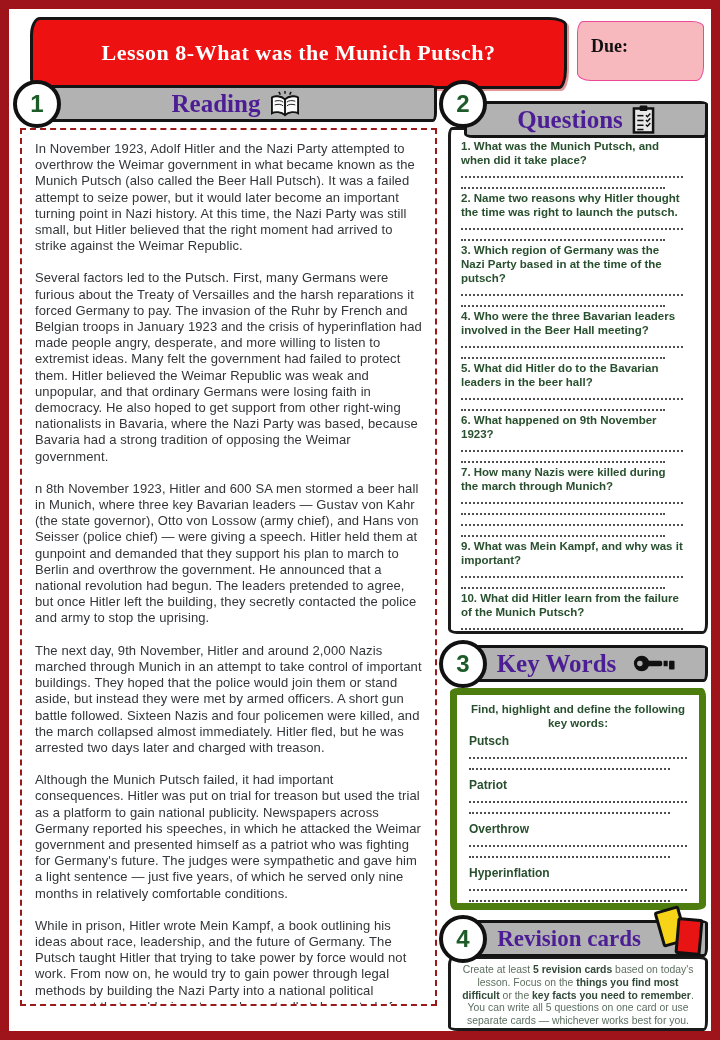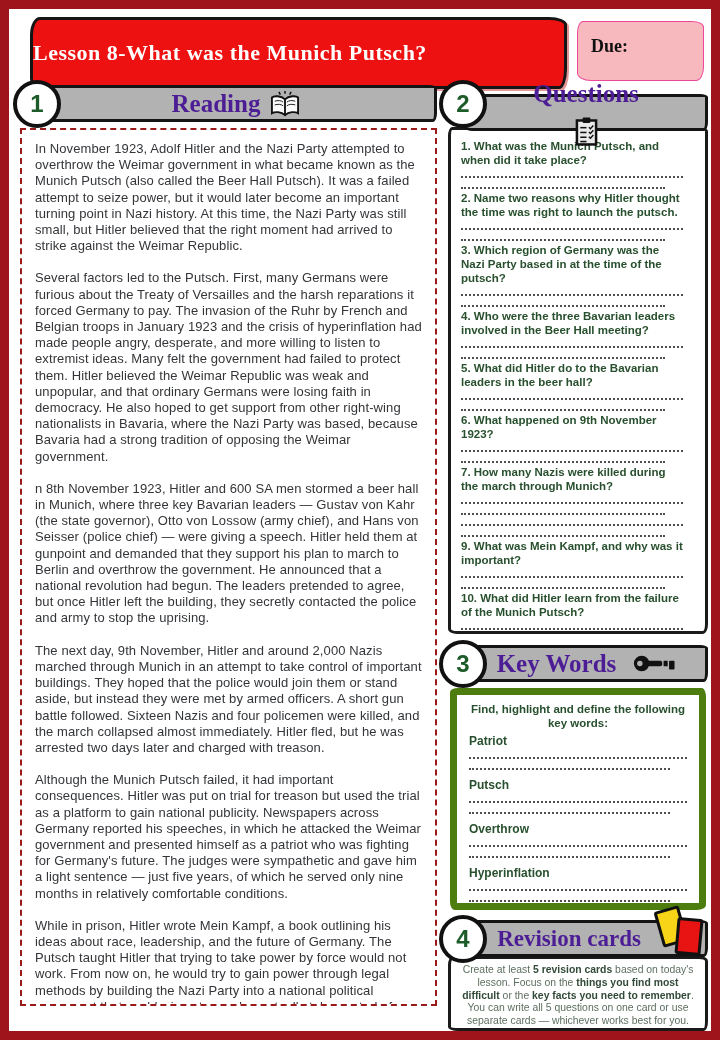--- a/index.html
+++ b/index.html
@@ -12,21 +12,21 @@
     border: 9px solid #9f141a;
     font-family: "Liberation Sans", sans-serif;
     overflow: hidden;
   }
   
   .banner {
     position: absolute; left: 21px; top: 8px; width: 537px; height: 72px;
     background: #ee1111;
     border: 3px solid #151515;
     border-radius: 10px 18px 8px 20px / 18px 8px 20px 10px;
-    display: flex; align-items: center; justify-content: flex-start;
+    display: flex; align-items: center; justify-content: center;
     box-shadow: 2px 2px 0 rgba(190,20,20,.45);
   }
   .banner .title {
     color: #ffffff; font-size: 22px; font-weight: bold;
     font-family: "Liberation Serif", serif; letter-spacing: .5px;
   }
   .due-box {
     position: absolute; left: 568px; top: 12px; width: 127px; height: 60px;
     background: #f7b9bd;
     border: 1px solid #ec4899;
@@ -144,21 +144,21 @@
       <p>Several factors led to the Putsch. First, many Germans were furious about the Treaty of Versailles and the harsh reparations it forced Germany to pay. The invasion of the Ruhr by French and Belgian troops in January 1923 and the crisis of hyperinflation had made people angry, desperate, and more willing to listen to extremist ideas. Many felt the government had failed to protect them. Hitler believed the Weimar Republic was weak and unpopular, and that ordinary Germans were losing faith in democracy. He also hoped to get support from other right-wing nationalists in Bavaria, where the Nazi Party was based, because Bavaria had a strong tradition of opposing the Weimar government.</p>
       <p>n 8th November 1923, Hitler and 600 SA men stormed a beer hall in Munich, where three key Bavarian leaders — Gustav von Kahr (the state governor), Otto von Lossow (army chief), and Hans von Seisser (police chief) — were giving a speech. Hitler held them at gunpoint and demanded that they support his plan to march to Berlin and overthrow the government. He announced that a national revolution had begun. The leaders pretended to agree, but once Hitler left the building, they secretly contacted the police and army to stop the uprising.</p>
       <p>The next day, 9th November, Hitler and around 2,000 Nazis marched through Munich in an attempt to take control of important buildings. They hoped that the police would join them or stand aside, but instead they were met by armed officers. A short gun battle followed. Sixteen Nazis and four policemen were killed, and the march collapsed almost immediately. Hitler fled, but he was arrested two days later and charged with treason.</p>
       <p>Although the Munich Putsch failed, it had important consequences. Hitler was put on trial for treason but used the trial as a platform to gain national publicity. Newspapers across Germany reported his speeches, in which he attacked the Weimar government and presented himself as a patriot who was fighting for Germany's future. The judges were sympathetic and gave him a light sentence — just five years, of which he served only nine months in relatively comfortable conditions.</p>
       <p>While in prison, Hitler wrote Mein Kampf, a book outlining his ideas about race, leadership, and the future of Germany. The Putsch taught Hitler that trying to take power by force would not work. From now on, he would try to gain power through legal methods by building the Nazi Party into a national political movement that could win votes and eventually take control of Germany through elections.</p>
     </div>
 
   <div class="num-circle" style="left:430px; top:71px;">
     <span>2</span>
   </div>
-  <div class="bar" style="left:455px; top:85px; width:244px;flex-direction:column;">
+  <div class="bar" style="left:455px; top:92px; width:244px;">
     <span class="bar-title">Questions</span>
     <span class="icon">
       <svg width="23" height="29" viewBox="0 0 24 30">
         <rect x="2" y="3.5" width="20" height="25" fill="#e9e9e9" stroke="#111" stroke-width="2.6"></rect>
         <rect x="8" y="0.5" width="8" height="5.5" fill="#111" rx="1"></rect>
         <g stroke="#111" stroke-width="1.6">
           <line x1="5.5" y1="11" x2="12" y2="11"></line>
           <line x1="5.5" y1="16" x2="12" y2="16"></line>
           <line x1="5.5" y1="21" x2="12" y2="21"></line>
           <line x1="5.5" y1="25.5" x2="12" y2="25.5"></line>
@@ -234,26 +234,26 @@
         <rect x="16" y="8.5" width="16" height="6" rx="2" fill="#111"></rect>
         <rect x="33.5" y="8.5" width="4.5" height="6" fill="#111"></rect>
         <rect x="39.5" y="8.5" width="6" height="9.5" rx="1" fill="#111"></rect>
       </svg>
     </span>
   </div>
   <div class="kwbox">
     <div class="kw-instruction">Find, highlight and define the following key words:</div>
     <div id="keywords-list">
         <div class="kw-item">
+          <div class="kw-word">Putsch</div>
+          <div class="dots"></div>
+          <div class="dots short"></div>
+        </div>
+        <div class="kw-item">
           <div class="kw-word">Patriot</div>
-          <div class="dots"></div>
-          <div class="dots short"></div>
-        </div>
-        <div class="kw-item">
-          <div class="kw-word">Putsch</div>
           <div class="dots"></div>
           <div class="dots short"></div>
         </div>
         <div class="kw-item">
           <div class="kw-word">Overthrow</div>
           <div class="dots"></div>
           <div class="dots short"></div>
         </div>
         <div class="kw-item">
           <div class="kw-word">Hyperinflation</div>

